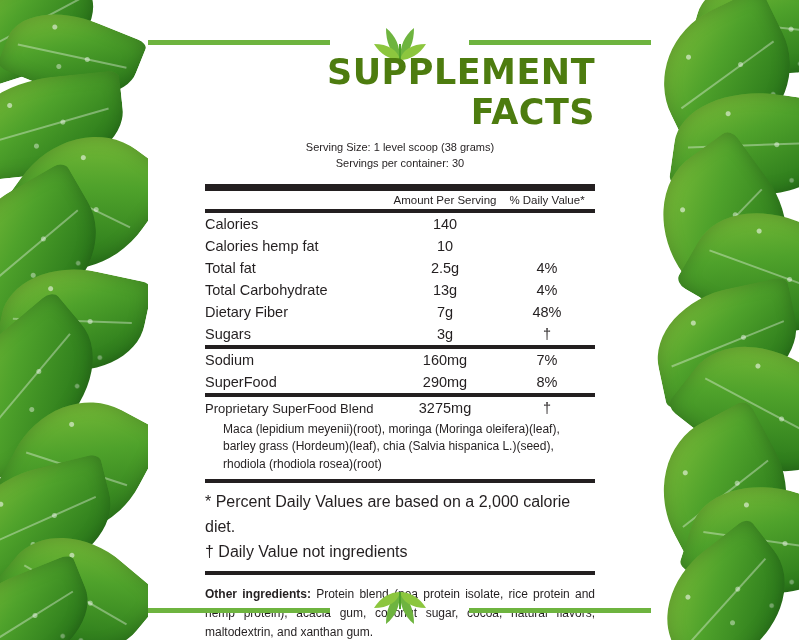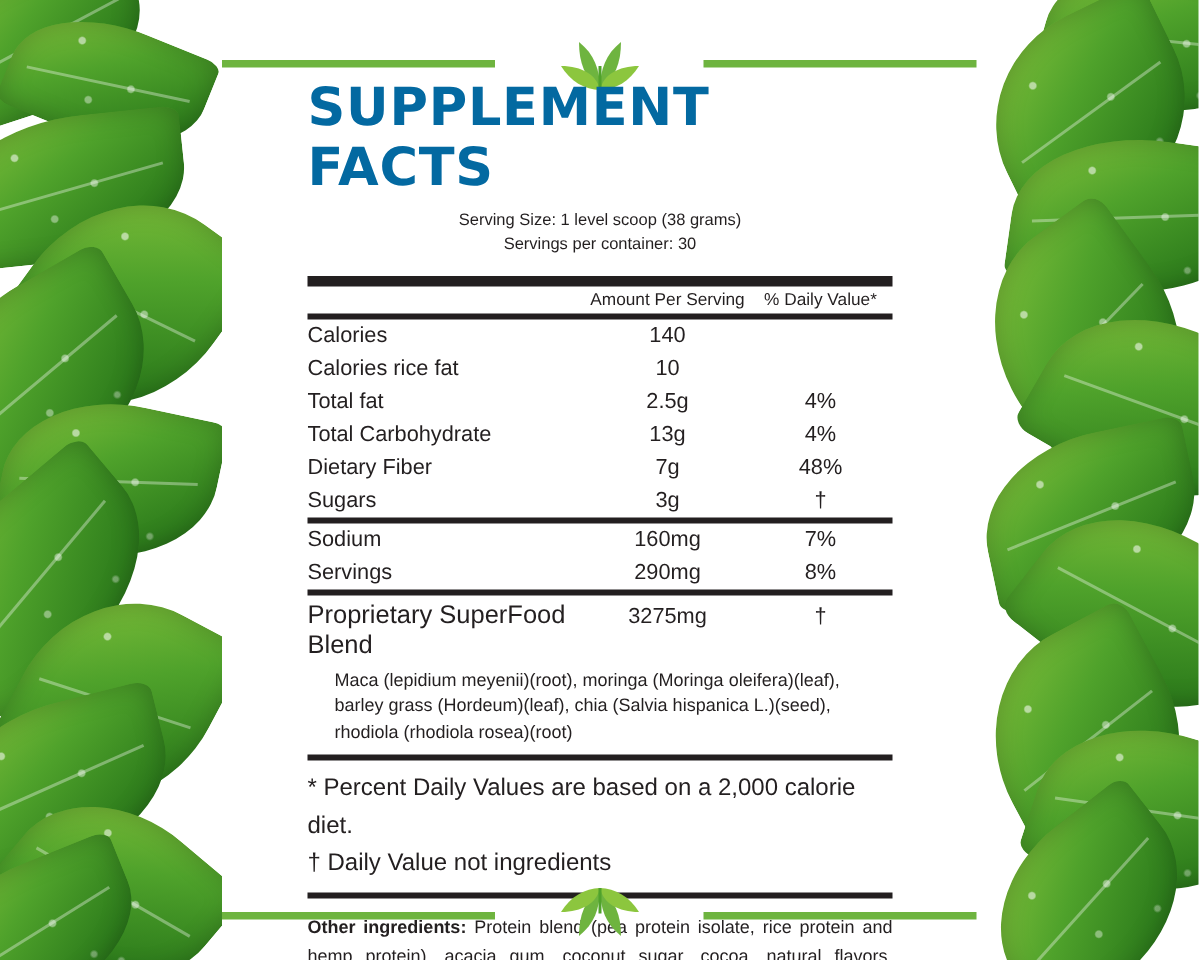--- a/index.html
+++ b/index.html
@@ -76,27 +76,27 @@
 
   
   .panel {
     position: absolute;
     left: 205px;
     top: 52px;
     width: 390px;
   }
 
   .title {
-    text-align: left;
+    text-align: right;
     font-family: "DejaVu Sans", sans-serif;
     font-weight: bold;
     font-size: 35px;
     letter-spacing: .5px;
     margin: 0 0 8px 0;
-    color: #0369a1;
+    color: #4d7c0f;
   }
   .serving {
     text-align: center;
     font-size: 11px;
     line-height: 1.45;
     color: #231f20;
   }
 
   .hr-thick { border-top: 7px solid #231f20; margin-top: 12px; }
   .hr-med   { border-top: 4px solid #231f20; }
@@ -116,21 +116,21 @@
 
   .hdr td {
     font-size: 12px;
     padding-bottom: 4px;
     padding-top: 4px;
   }
   .hdr .amount, .hdr .dv { font-size: 11.5px; text-align: center; }
 
   .indent1 { padding-left: 18px; }
 
-  .blend-name { font-size: 17px; }
+  .blend-name { font-size: 13px; }
   .blend-ingredients {
     font-size: 12px;
     line-height: 1.45;
     padding: 2px 0 6px 18px;
     color: #231f20;
   }
 
   .footnotes {
     font-size: 16px;
     line-height: 1.55;
@@ -211,21 +211,21 @@
   <div class="hr-med"></div>
 
   <table class="nf">
     <tbody>
         <tr>
       <td class="nutrient">Calories</td>
       <td class="amount">140</td>
       <td class="dv"></td>
     </tr>
     <tr>
-      <td class="nutrient indent1">Calories rice fat</td>
+      <td class="nutrient indent1">Calories hemp fat</td>
       <td class="amount">10</td>
       <td class="dv"></td>
     </tr>
     <tr>
       <td class="nutrient">Total fat</td>
       <td class="amount">2.5g</td>
       <td class="dv">4%</td>
     </tr>
     <tr>
       <td class="nutrient">Total Carbohydrate</td>
@@ -248,21 +248,21 @@
   <div class="hr-med"></div>
 
   <table class="nf">
     <tbody>
         <tr>
       <td class="nutrient">Sodium</td>
       <td class="amount">160mg</td>
       <td class="dv">7%</td>
     </tr>
     <tr>
-      <td class="nutrient">Servings</td>
+      <td class="nutrient">SuperFood</td>
       <td class="amount">290mg</td>
       <td class="dv">8%</td>
     </tr>
   </tbody>
     </table>
 
   <div class="hr-med"></div>
 
   <table class="nf">
     <tbody>

